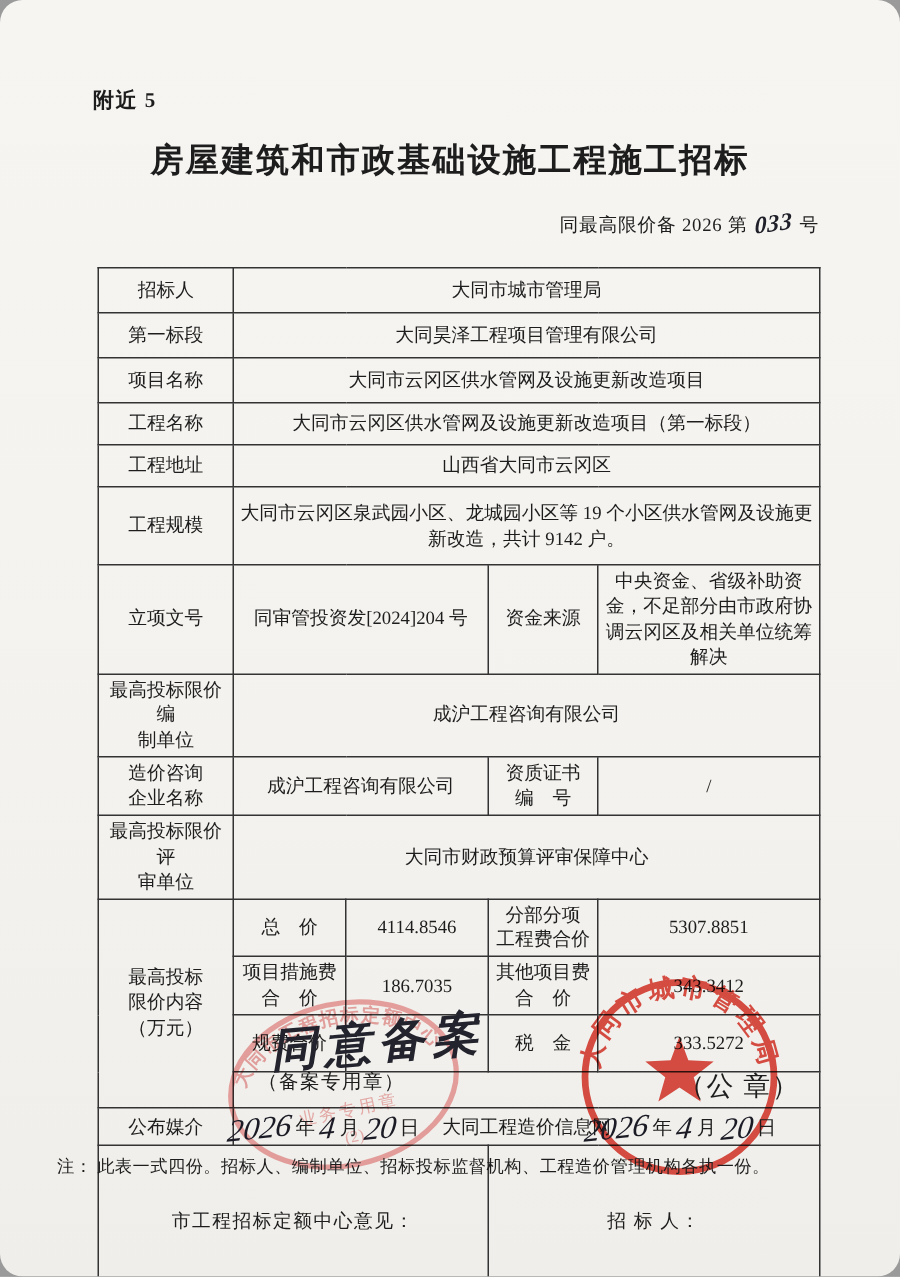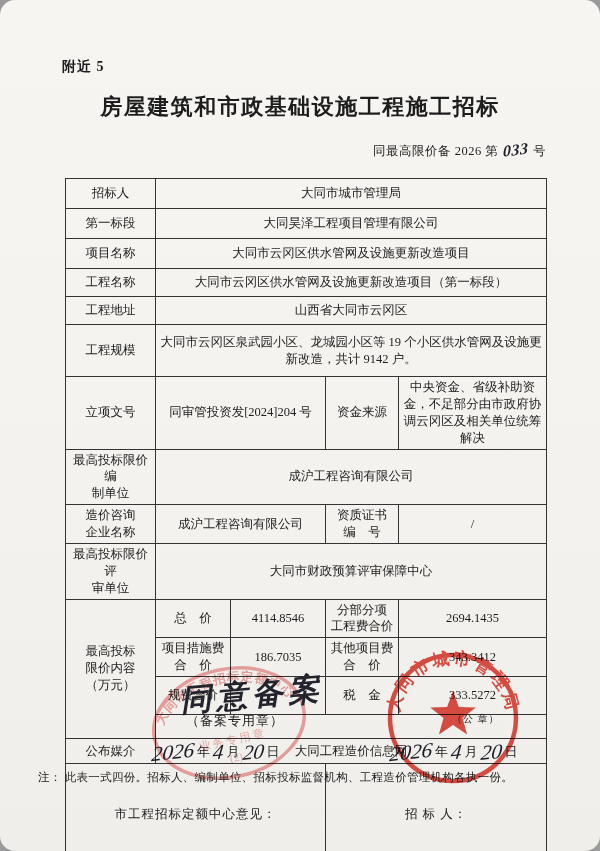--- a/index.html
+++ b/index.html
@@ -28,22 +28,22 @@
   tr.h28{height:28px;} tr.h30{height:30px;} tr.h52{height:52px;} tr.h57{height:57px;}
   tr.h33{height:33px;} tr.h37{height:37px;} tr.h31{height:31px;} tr.h35{height:35px;}
   tr.h38{height:38px;} tr.h24{height:24px;} tr.h25{height:25px;} tr.h101{height:101px;}
   td.sign{vertical-align:top;text-align:left;font-size:13px;padding:6px 8px;letter-spacing:1px;}
 
   .note{position:absolute;left:38px;top:770px;font-size:11.5px;letter-spacing:.3px;}
 
   .stamp-left{position:absolute;left:148px;top:664px;width:162px;height:118px;transform:rotate(-12deg);opacity:.75;mix-blend-mode:multiply;}
   .stamp-right{position:absolute;left:383px;top:648px;width:140px;height:140px;opacity:.92;mix-blend-mode:multiply;}
   .hw-approval{position:absolute;left:180px;top:674px;font-size:31px;font-weight:bold;font-style:italic;letter-spacing:5px;transform:rotate(-5deg);color:#23232d;white-space:nowrap;}
-  .seal-caption-left{position:absolute;left:186px;top:712px;font-size:13px;letter-spacing:1px;}
-  .seal-caption-right{position:absolute;left:452px;top:712px;font-size:10px;letter-spacing:1px;}
+  .seal-caption-left{position:absolute;left:172px;top:712px;font-size:13px;letter-spacing:1px;}
+  .seal-caption-right{position:absolute;left:452px;top:712px;font-size:18px;letter-spacing:1px;}
   .date-line{position:absolute;font-size:13px;white-space:nowrap;}
   .date-left{left:150px;top:742px;}
   .date-right{left:388px;top:742px;}
   .date-line .hw{display:inline-block;font-style:italic;font-size:21px;line-height:1;transform:skewX(-12deg) rotate(-6deg);color:#1b1b26;margin:0 2px;vertical-align:-3px;}
   .date-line .printed{font-size:13px;margin:0 1px;}
 </style>
 </head>
 <body>
 
 <div class="page">
@@ -115,21 +115,21 @@
       <td class="val" colspan="4">大同市财政预算评审保障中心</td>
     </tr>
     <tr class="h31">
       <td class="lbl" rowspan="4">最高投标
 限价内容
 （万元）</td>
       <td class="lbl">总　价</td>
       <td class="val">4114.8546</td>
       <td class="lbl">分部分项
 工程费合价</td>
-      <td class="val">2694.1435</td>
+      <td class="val">5307.8851</td>
     </tr>
     <tr class="h35">
       <td class="lbl">项目措施费
 合　价</td>
       <td class="val">186.7035</td>
       <td class="lbl">其他项目费
 合　价</td>
       <td class="val">343.3412</td>
     </tr>
     <tr class="h38">

